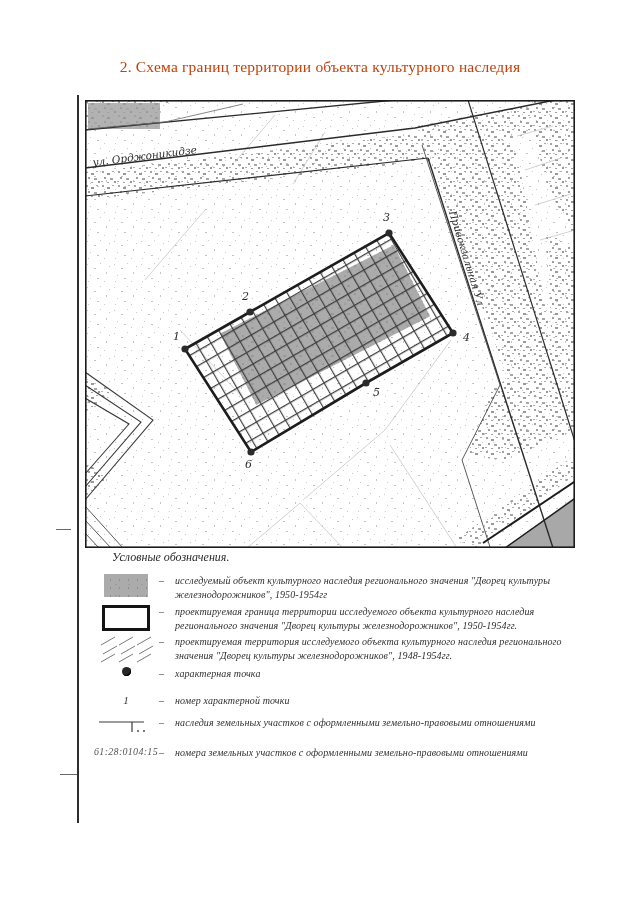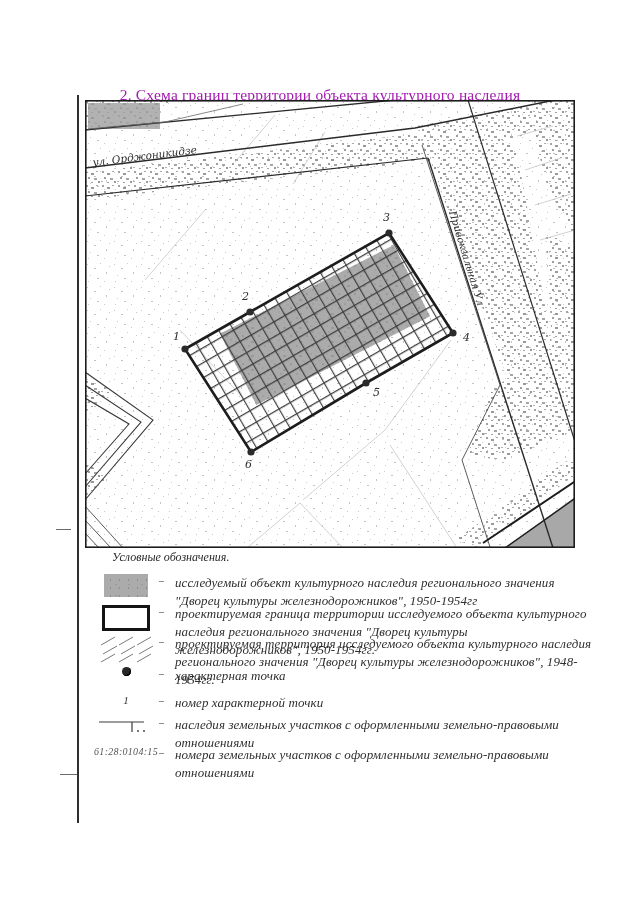--- a/index.html
+++ b/index.html
@@ -1,33 +1,33 @@
 <!DOCTYPE html>
 <html><head>
 <meta charset="utf-8">
 <style>
   html,body{margin:0;padding:0;background:#ffffff;}
   body{width:640px;height:905px;position:relative;overflow:hidden;
        font-family:"Liberation Serif",serif;color:#1a1a1a;}
   .title{position:absolute;top:58px;left:0;width:640px;text-align:center;
-         font-size:15.5px;letter-spacing:.2px;color:#a21caf;margin-top:28px;}
+         font-size:15.5px;letter-spacing:.2px;color:#c2410c;}
   .left-rule{position:absolute;left:77px;top:95px;width:2px;height:728px;background:#2e2e2e;}
   .tick{position:absolute;height:1px;background:#6a6a6a;}
   .tick.t1{left:56px;top:529px;width:15px;}
   .tick.t2{left:60px;top:774px;width:17px;}
   .map-wrap{position:absolute;left:85px;top:100px;width:490px;height:448px;}
   .map-wrap svg{display:block;}
   
   .legend{position:absolute;left:95px;top:548px;width:505px;height:240px;
           font-family:Liberation Serif, serif;font-style:italic;color:#2f2f2f;}
   .legend-heading{position:absolute;left:17px;top:2px;font-size:12px;color:#2a2a2a;}
   .lrow{position:absolute;left:0;width:505px;}
   .lsym{position:absolute;left:2px;top:0;width:58px;display:flex;align-items:center;justify-content:center;}
   .ldash{position:absolute;left:64px;top:1px;font-size:10px;}
-  .ltext{position:absolute;left:80px;top:0;width:420px;font-size:13px;line-height:1.4;letter-spacing:.1px;}
+  .ltext{position:absolute;left:80px;top:0;width:420px;font-size:10px;line-height:1.4;letter-spacing:.1px;}
   .r1{top:26px;} .r2{top:57px;} .r3{top:87px;} .r4{top:119px;} .r5{top:146px;} .r6{top:168px;} .r7{top:198px;}
   .swatch-fill{width:44px;height:23px;background:#ababab;
      background-image:radial-gradient(#8d8d8d 1px,transparent 1px),radial-gradient(#9a9a9a 1px,transparent 1px);
      background-size:9px 8px,13px 11px;background-position:2px 2px,6px 5px;}
   .swatch-rect{width:42px;height:20px;background:#fff;border:3.5px solid #141414;}
   .dot-sample{width:9px;height:9px;border-radius:50%;background:#262626;box-shadow:inset -1px -1px 0 #000;}
   .num-sample{font-size:11px;font-style:italic;color:#333;}
   .cad-sample{font-size:10px;font-style:italic;color:#555;letter-spacing:.3px;white-space:nowrap;}
 </style>
 </head>

